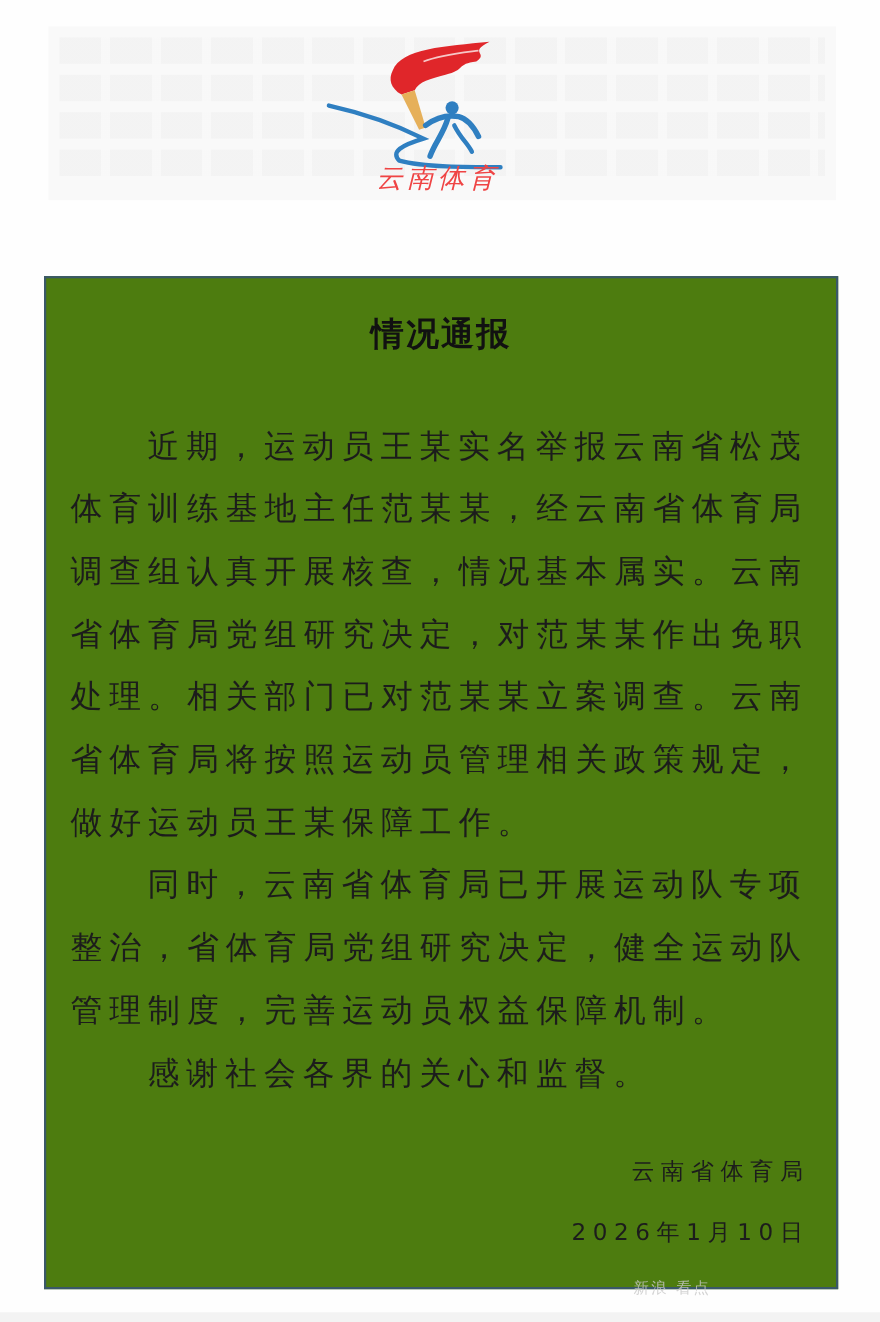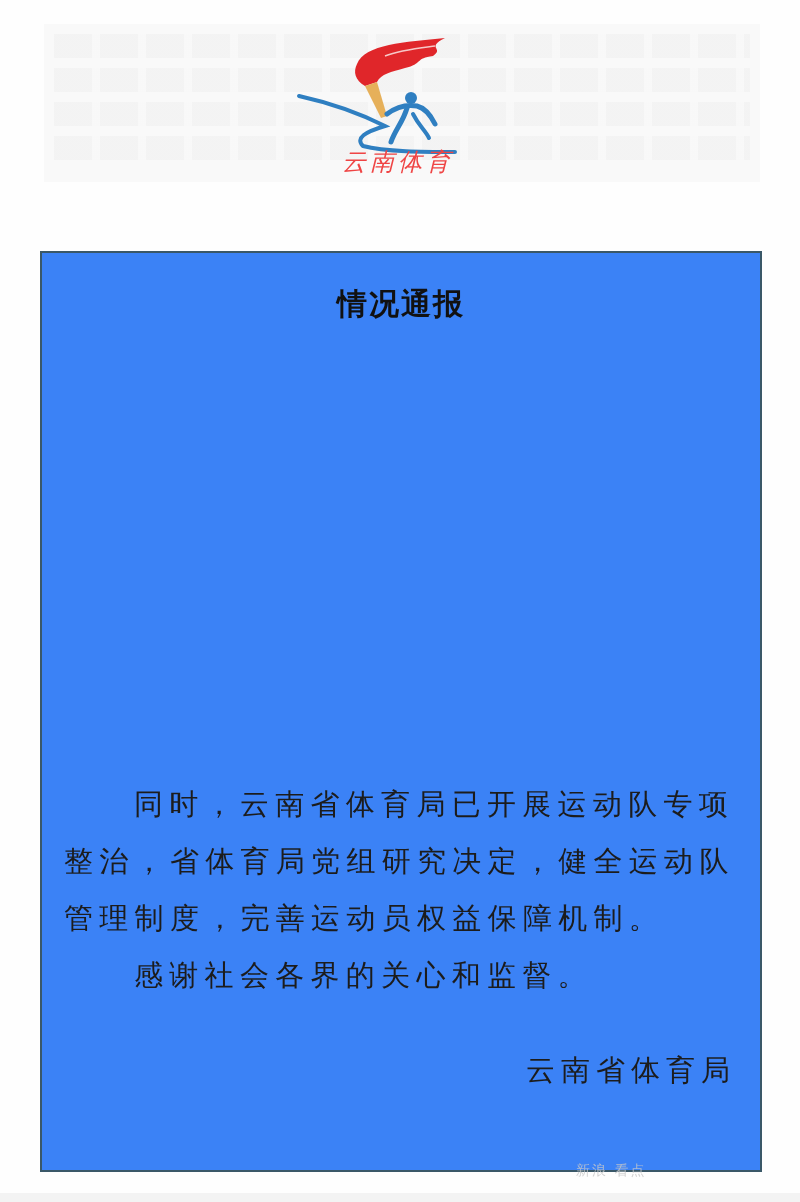--- a/index.html
+++ b/index.html
@@ -21,36 +21,36 @@
     .logo {
       position: absolute; left: 295px; top: 34px; width: 170px; height: 150px;
     }
     .logo-text {
       position: absolute; left: 333px; top: 146px; width: 130px;
       text-align: center; font-family: "DejaVu Serif", "Liberation Serif", serif;
       color: #ef4444; font-size: 24px; letter-spacing: 4px; font-style: italic;
     }
     .frame {
       position: absolute; left: 40px; top: 251px; width: 722px; height: 921px;
-      border: 2px solid #3a5868; box-sizing: border-box; background: #3b82f6;
+      border: 2px solid #3a5868; box-sizing: border-box; background: #4d7c0f;
     }
     .title {
       position: absolute; left: 0; right: 0; top: 31px;
       text-align: center; font-size: 30px; font-weight: bold; letter-spacing: 2px;
       color: #111;
     }
     .body-text {
       position: absolute; left: 22px; width: 680px;
       font-size: 29px; line-height: 57px; letter-spacing: 6.3px;
       color: #1c1c1c;
     }
     .line { display: block; white-space: nowrap; }
     .sign {
       position: absolute; right: 24px; text-align: center;
-      font-size: 29px; letter-spacing: 6px; color: #1c1c1c; white-space: nowrap;
+      font-size: 21px; letter-spacing: 6px; color: #1c1c1c; white-space: nowrap;
     }
     .watermark {
       position: absolute; left: 560px; top: 1162px; width: 200px; height: 26px;
       color: #c9c9c9; font-size: 14px; letter-spacing: 2px; opacity: 0.8; margin-left: 16px;
     }
     .bottom-strip {
       position: absolute; left: 0; right: 0; top: 1193px; height: 9px; background: #f3f3f3;
     }
   </style>
 </head>
@@ -77,28 +77,38 @@
     <path d="M118 80 C124 92, 130 96, 134 104" stroke="#2f7fc1" stroke-width="4" fill="none" stroke-linecap="round"></path>
 
     <path d="M4 62 C40 70, 70 82, 90 92 C70 98, 60 104, 68 112 C90 118, 130 118, 160 118" stroke="#2f7fc1" stroke-width="4" fill="none" stroke-linecap="round"></path>
   </svg>
 </div>
 <div class="logo-text">云南体育</div>
 
 <div class="frame">
   <div class="title">情况通报</div>
 
+  <div class="body-text" style="top:124px">
+    <span class="line" style="padding-left:70px">近期，运动员王某实名举报云南省松茂</span>
+    <span class="line">体育训练基地主任范某某，经云南省体育局</span>
+    <span class="line">调查组认真开展核查，情况基本属实。云南</span>
+    <span class="line">省体育局党组研究决定，对范某某作出免职</span>
+    <span class="line">处理。相关部门已对范某某立案调查。云南</span>
+    <span class="line">省体育局将按照运动员管理相关政策规定，</span>
+    <span class="line">做好运动员王某保障工作。</span>
+  </div>
 
   <div class="body-text" style="top:523px">
     <span class="line" style="padding-left:70px">同时，云南省体育局已开展运动队专项</span>
     <span class="line">整治，省体育局党组研究决定，健全运动队</span>
     <span class="line">管理制度，完善运动员权益保障机制。</span>
   </div>
 
   <div class="body-text" style="top:694px">
     <span class="line" style="padding-left:70px">感谢社会各界的关心和监督。</span>
   </div>
 
   <div class="sign" style="top:798px">云南省体育局</div>
+  <div class="sign" style="top:853px">2026年1月10日</div>
 </div>
 
 <div class="watermark">新浪 看点</div>
 <div class="bottom-strip"></div>
 
 </body></html>

